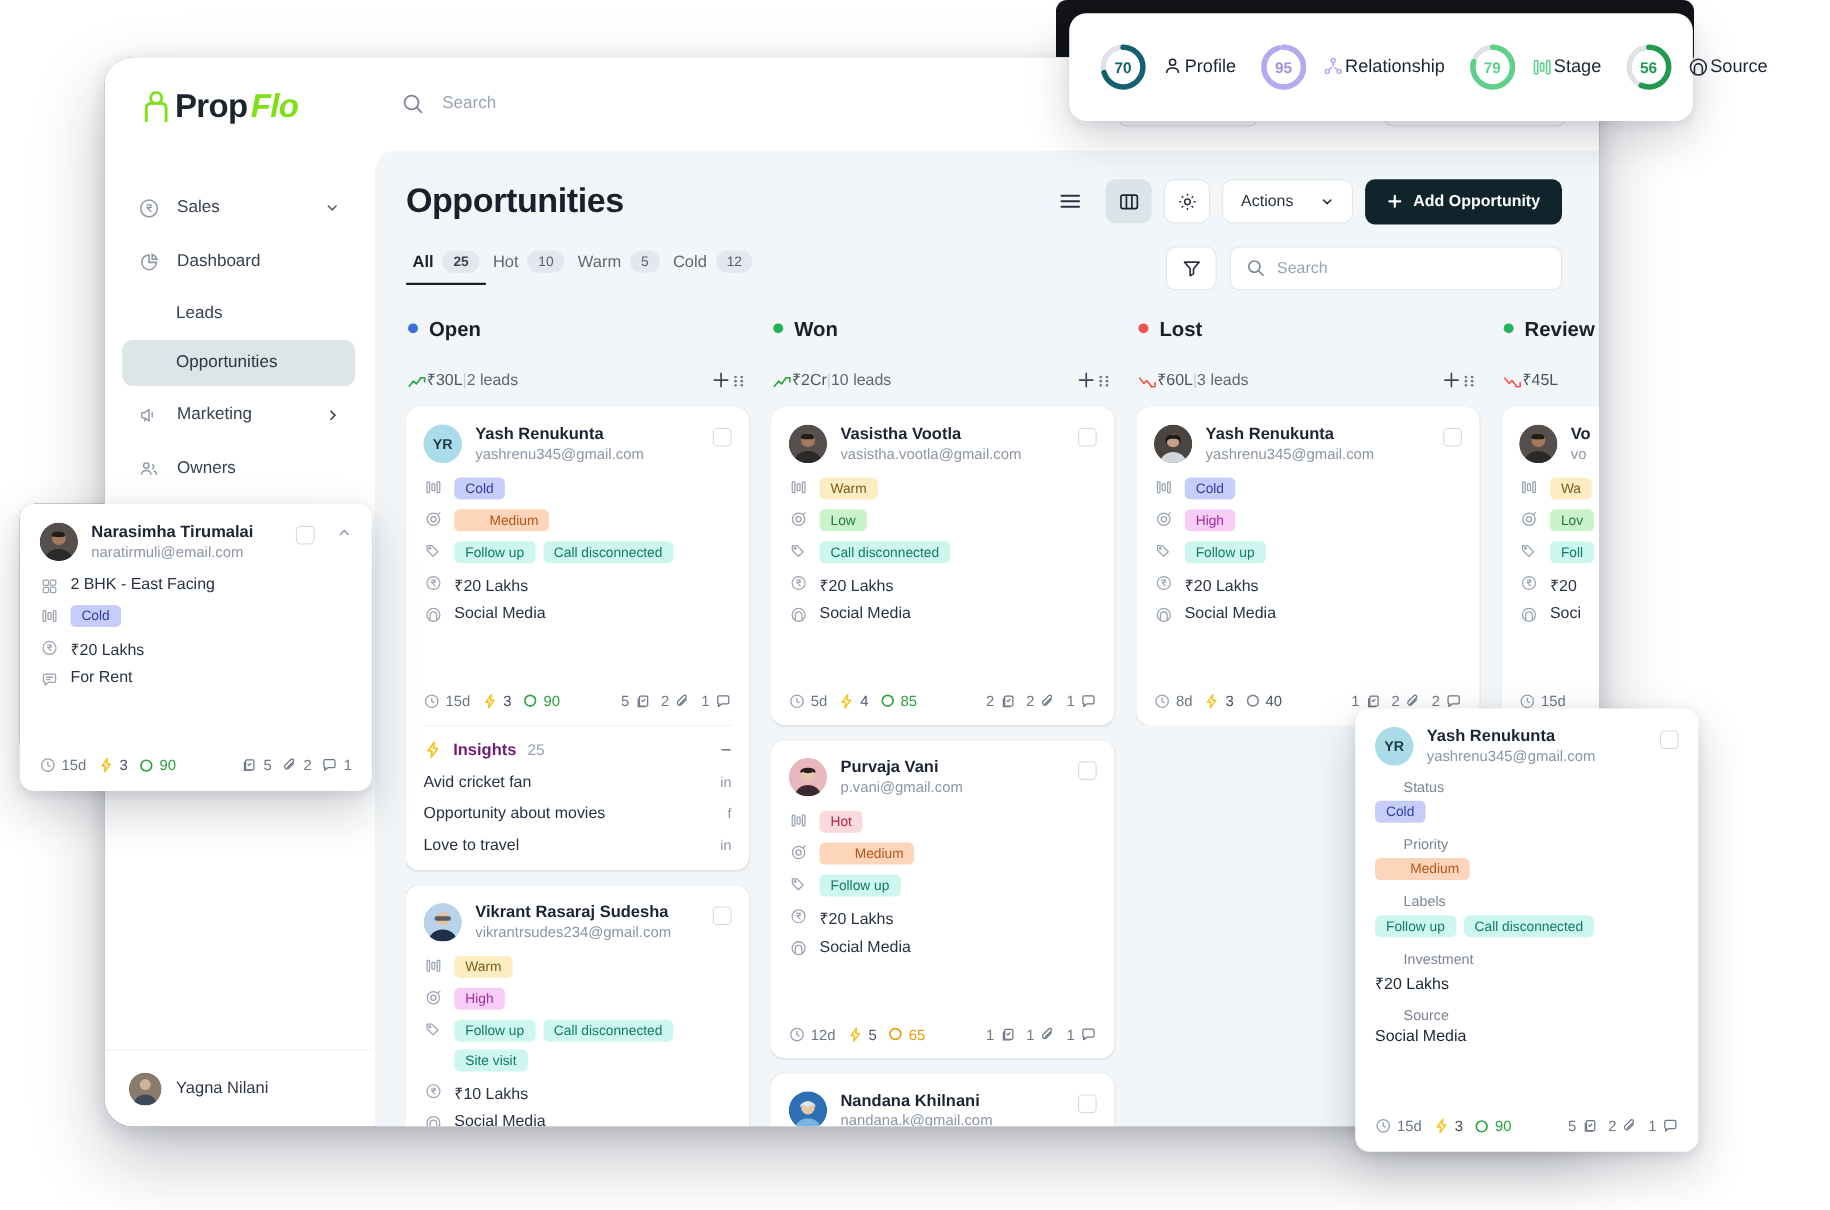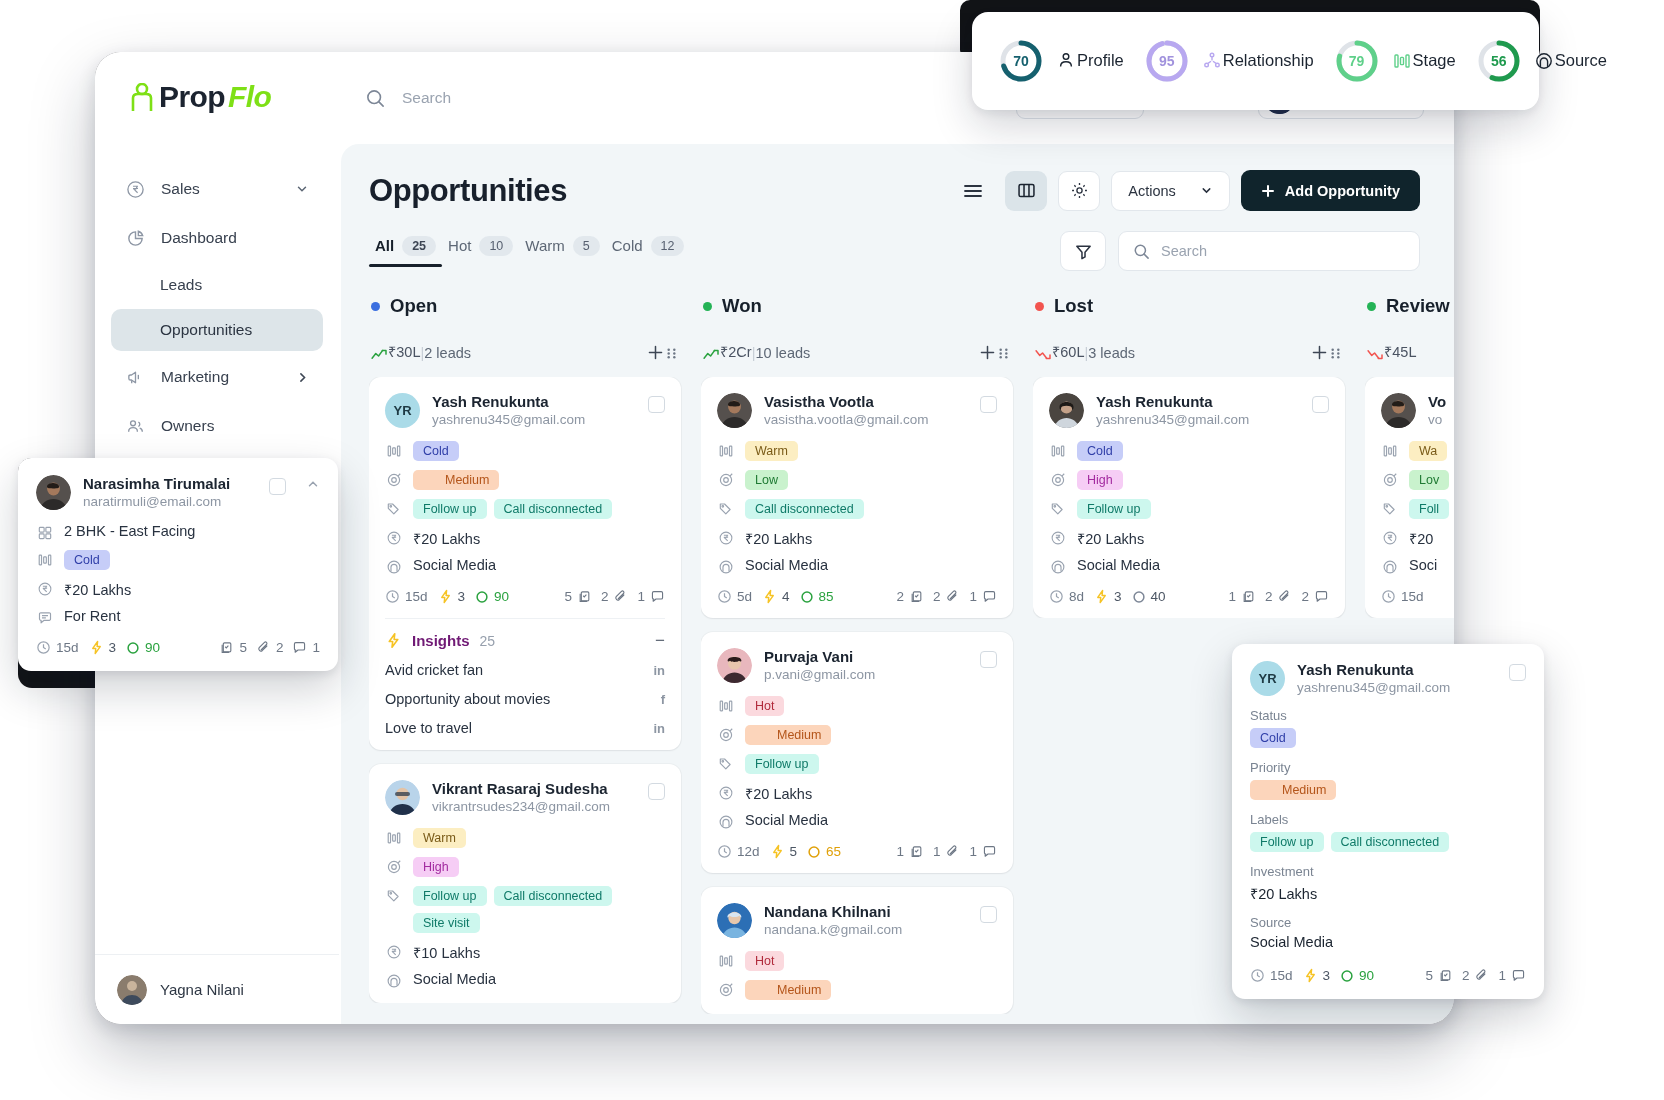--- a/index.html
+++ b/index.html
@@ -150,34 +150,34 @@
   .chip.warm { background: #fceec2; color: #7a5b18; }
   .chip.hot  { background: #fbd9de; color: #b02a3b; }
   .chip.low  { background: #c9f2cd; color: #1f7a33; }
   .chip.medium { background: #fcd5bb; color: #b4551a; padding-left: 32px; }
   .chip.high { background: #f6cdf5; color: #a32ba0; }
   .chip.label { background: #cdf7ee; color: #0f7a68; }
 
   .card-foot { margin-top: 14px; display: flex; align-items: center; font-size: 13.5px; color: #6d7785; }
   .cf-left { display: flex; align-items: center; gap: 10px; flex: 1 1 auto; }
   .cf-right { display: flex; align-items: center; gap: 9px; }
-  .cf-i { display: flex; align-items: center; gap: 5px; }
+  .cf-i { display: flex; align-items: center; gap: 5px; margin-top: 48px; }
   .cf-i .v { font-weight: 500; }
   .v-green { color: #2aa23f; }
   .v-amber { color: #e0a008; }
   .v-dark { color: #4c5664; }
 
   .insights { border-top: 1px solid #eef1f4; margin-top: 14px; padding-top: 13px; }
   .ins-head { display: flex; align-items: center; gap: 10px; }
   .ins-head .t { font-size: 15px; font-weight: 700; color: #701a75; }
   .ins-head .n { font-size: 14px; color: #97a0ad; flex: 1 1 auto; }
   .ins-head .minus { color: #5d6775; cursor: pointer; font-size: 17px; line-height: 1; }
   .ins-row { display: flex; align-items: center; margin-top: 13px; }
   .ins-row .txt { flex: 1 1 auto; font-size: 14.5px; color: #283240; }
-  .ins-row .src { font-size: 13px; color: #8d96a3; font-weight: 700; }
+  .ins-row .src { font-size: 13px; color: #8d96a3; font-weight: 400; }
 
   
   .float-scores {
     position: absolute; left: 972px; top: 12px; width: 567px; height: 98px;
     background: #fff; border-radius: 16px;
     box-shadow: 0 16px 40px rgba(15,23,42,.18), 0 3px 10px rgba(15,23,42,.08);
     display: flex; align-items: center; padding: 0 26px; gap: 20px; z-index: 20;
   }
   .score { display: flex; align-items: center; gap: 12px; flex: 1 1 0; }
   .ring { width: 46px; height: 46px; position: relative; flex: 0 0 46px; }
@@ -193,21 +193,21 @@
     box-shadow: 0 18px 44px rgba(15,23,42,.20), 0 3px 10px rgba(15,23,42,.10);
     z-index: 22;
   }
   .float-card-right {
     position: absolute; left: 1232px; top: 644px; width: 312px;
     background: #fff; border-radius: 13px; padding: 17px 18px 16px 18px;
     box-shadow: 0 18px 44px rgba(15,23,42,.20), 0 3px 10px rgba(15,23,42,.10);
     z-index: 22;
   }
   .fld { margin-top: 12px; }
-  .fld .k { font-size: 13px; color: #7a8492; }
+  .fld .k { font-size: 13px; color: #7a8492; margin-left: 26px; }
   .fld .vtxt { font-size: 14.5px; color: #1b2430; margin-top: 4px; }
   .fld .vchips { margin-top: 5px; display: flex; gap: 7px; flex-wrap: wrap; }
   .collapse-ic { color: #9aa3b0; cursor: pointer; display: flex; margin-left: 8px; margin-top: 2px; }
 
   
   .dark-corner {
     position: absolute; background: #121417; z-index: 0;
   }
   svg { display: block; }
 </style>

